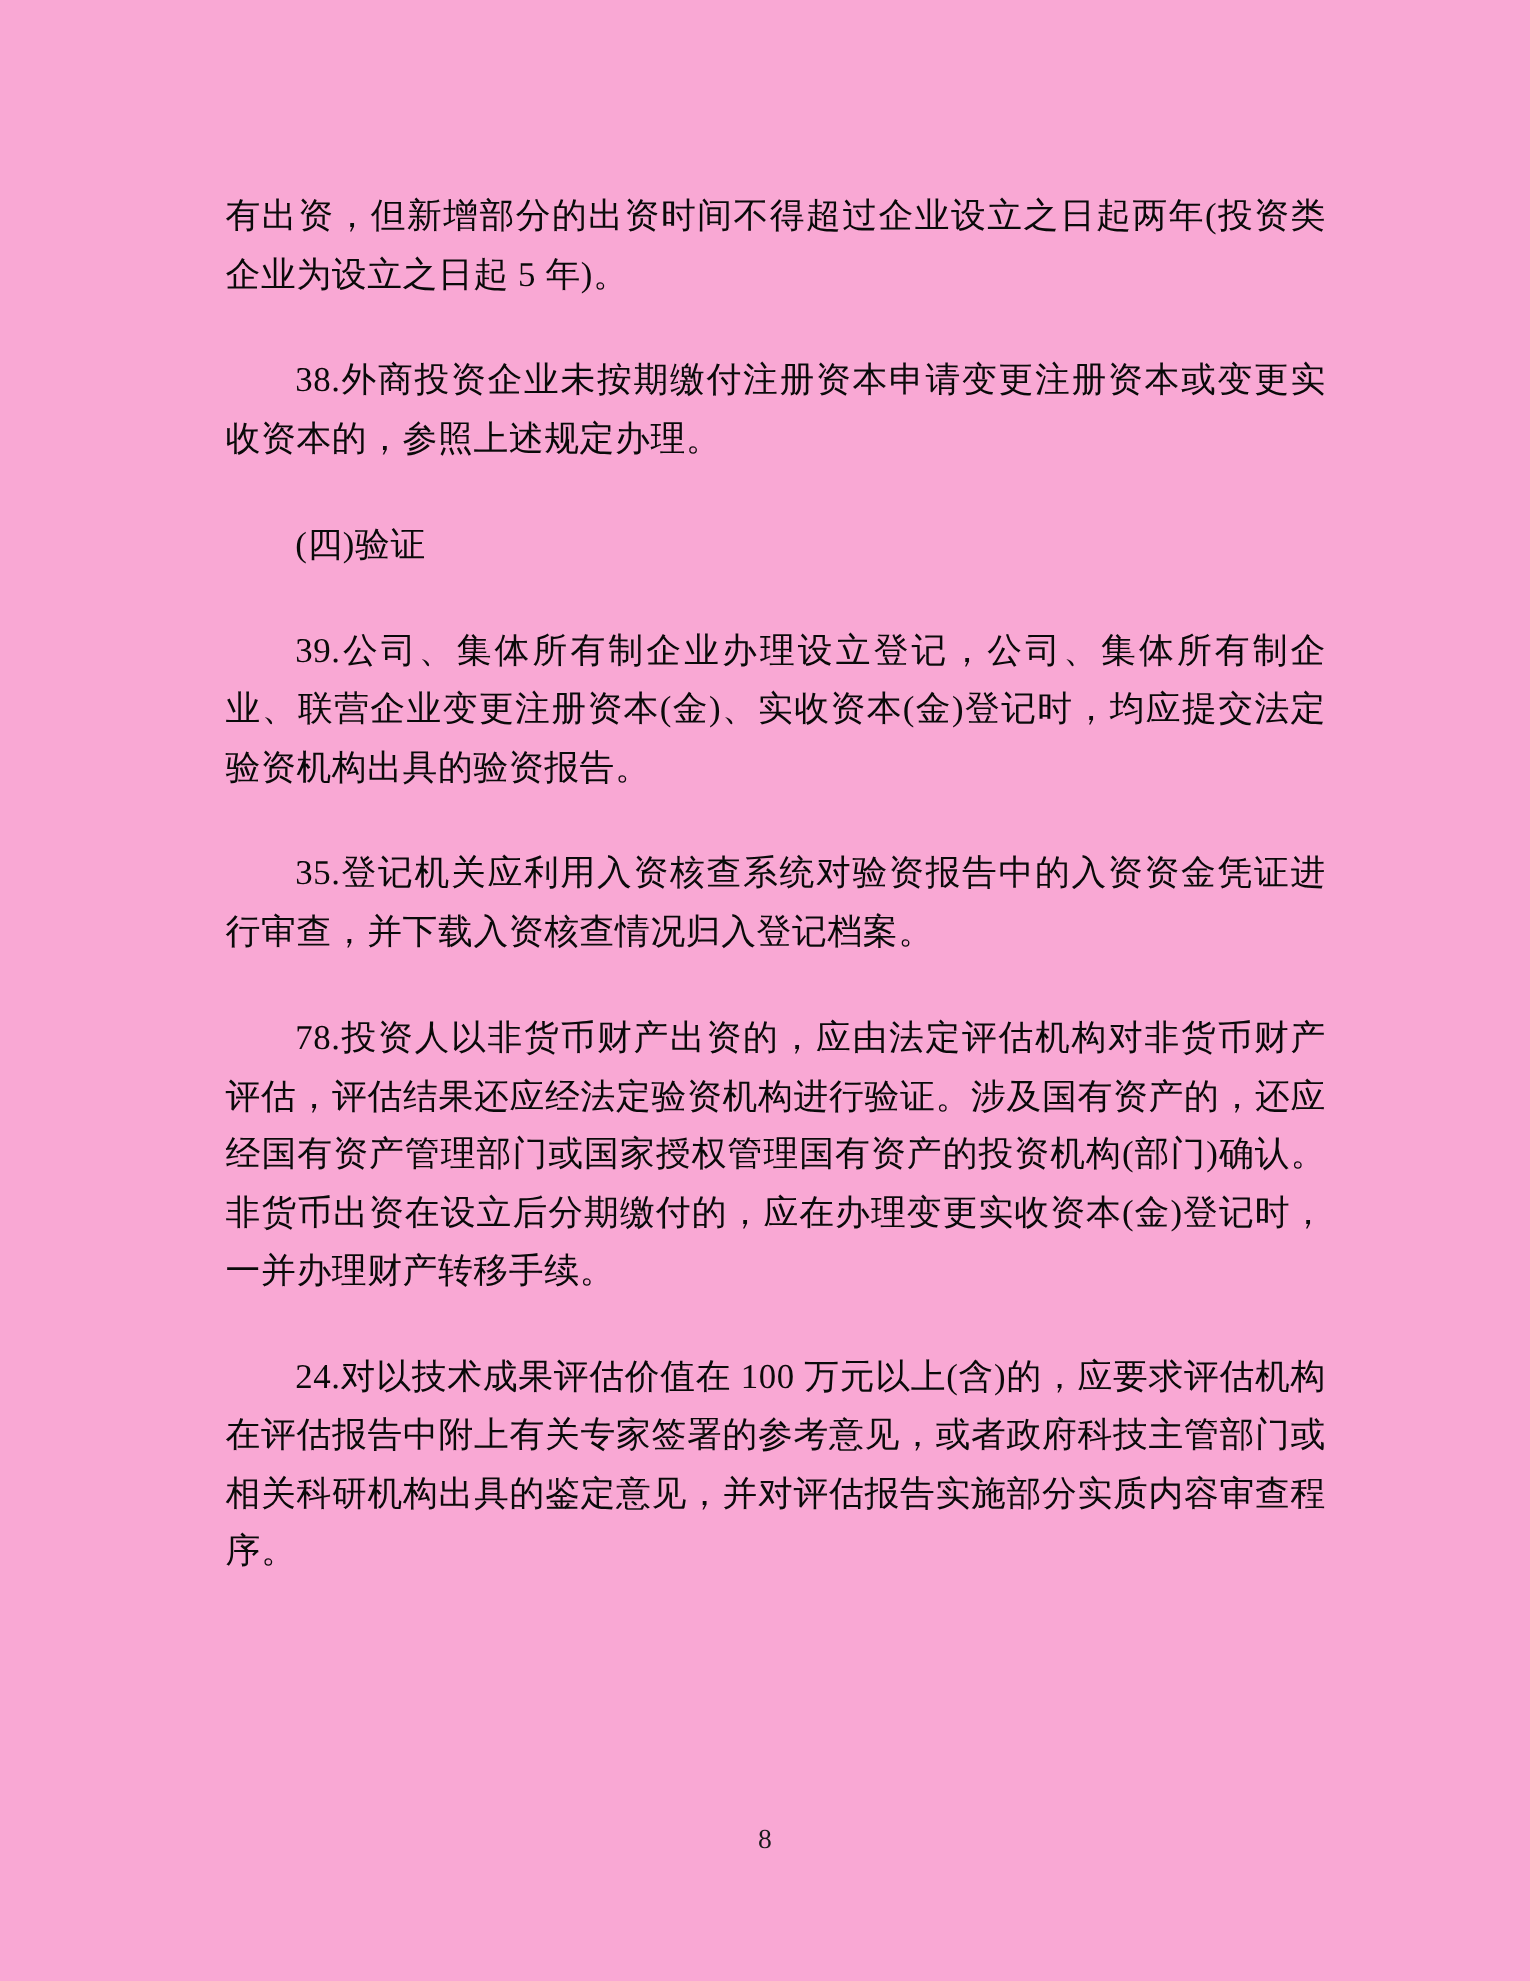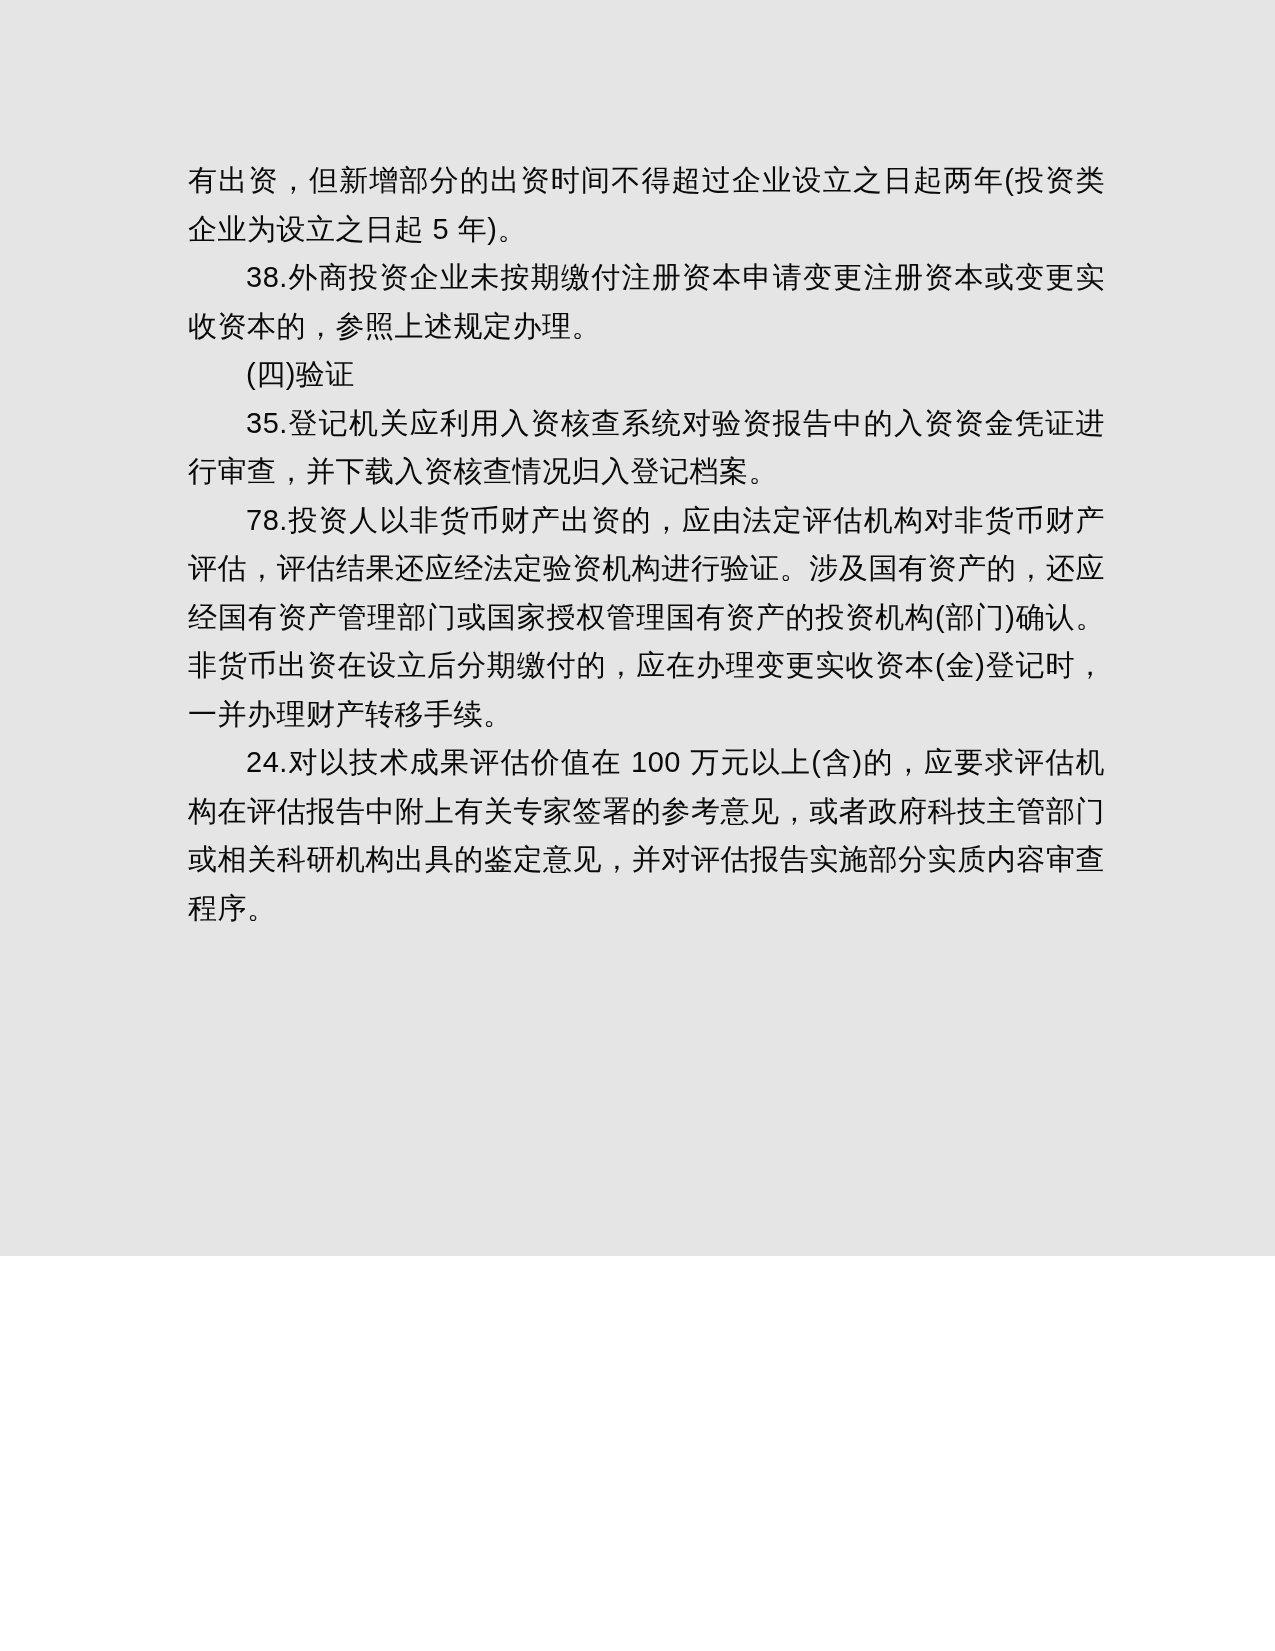--- a/index.html
+++ b/index.html
@@ -3,45 +3,46 @@
 <meta charset="utf-8">
 <style>
   html, body {
     margin: 0;
     padding: 0;
     background: #ffffff;
   }
   .page {
     position: relative;
     width: 1275px;
-    height: 1256px;
+    height: 1651px;
     margin: 0 auto;
-    background: #e5e5e5;
+    background: #f9a8d4;
     overflow: hidden;
-    font-family: Liberation Sans, sans-serif;
+    font-family: Liberation Serif, serif;
     color: #000000;
   }
   .text-block {
     position: absolute;
     top: 156px;
     left: 188px;
     width: 917px;
   }
   .para {
     margin: 0;
     font-size: 29px;
     line-height: 48.5px;
     text-align: justify;
     text-justify: inter-character;
     letter-spacing: 0.5px;
     word-break: break-all;
     color: #0a0a0a;
   }
   .para.indent {
     text-indent: 2em;
+    margin-top: 40px;
   }
   .page-footer {
     position: absolute;
     top: 1518px;
     left: 0;
     width: 100%;
     text-align: center;
     font-size: 23px;
     line-height: 30px;
     color: #1a1a1a;
@@ -49,20 +50,21 @@
 </style>
 </head>
 <body>
 
 <div class="page">
 
   <div class="text-block">
     <p class="para">有出资，但新增部分的出资时间不得超过企业设立之日起两年(投资类企业为设立之日起 5 年)。</p>
     <p class="para indent">38.外商投资企业未按期缴付注册资本申请变更注册资本或变更实收资本的，参照上述规定办理。</p>
     <p class="para indent">(四)验证</p>
+    <p class="para indent">39.公司、集体所有制企业办理设立登记，公司、集体所有制企业、联营企业变更注册资本(金)、实收资本(金)登记时，均应提交法定验资机构出具的验资报告。</p>
     <p class="para indent">35.登记机关应利用入资核查系统对验资报告中的入资资金凭证进行审查，并下载入资核查情况归入登记档案。</p>
     <p class="para indent">78.投资人以非货币财产出资的，应由法定评估机构对非货币财产评估，评估结果还应经法定验资机构进行验证。涉及国有资产的，还应经国有资产管理部门或国家授权管理国有资产的投资机构(部门)确认。非货币出资在设立后分期缴付的，应在办理变更实收资本(金)登记时，一并办理财产转移手续。</p>
     <p class="para indent">24.对以技术成果评估价值在 100 万元以上(含)的，应要求评估机构在评估报告中附上有关专家签署的参考意见，或者政府科技主管部门或相关科研机构出具的鉴定意见，并对评估报告实施部分实质内容审查程序。</p>
   </div>
 
   <div class="page-footer">8</div>
 
 </div>
 
 </body></html>

